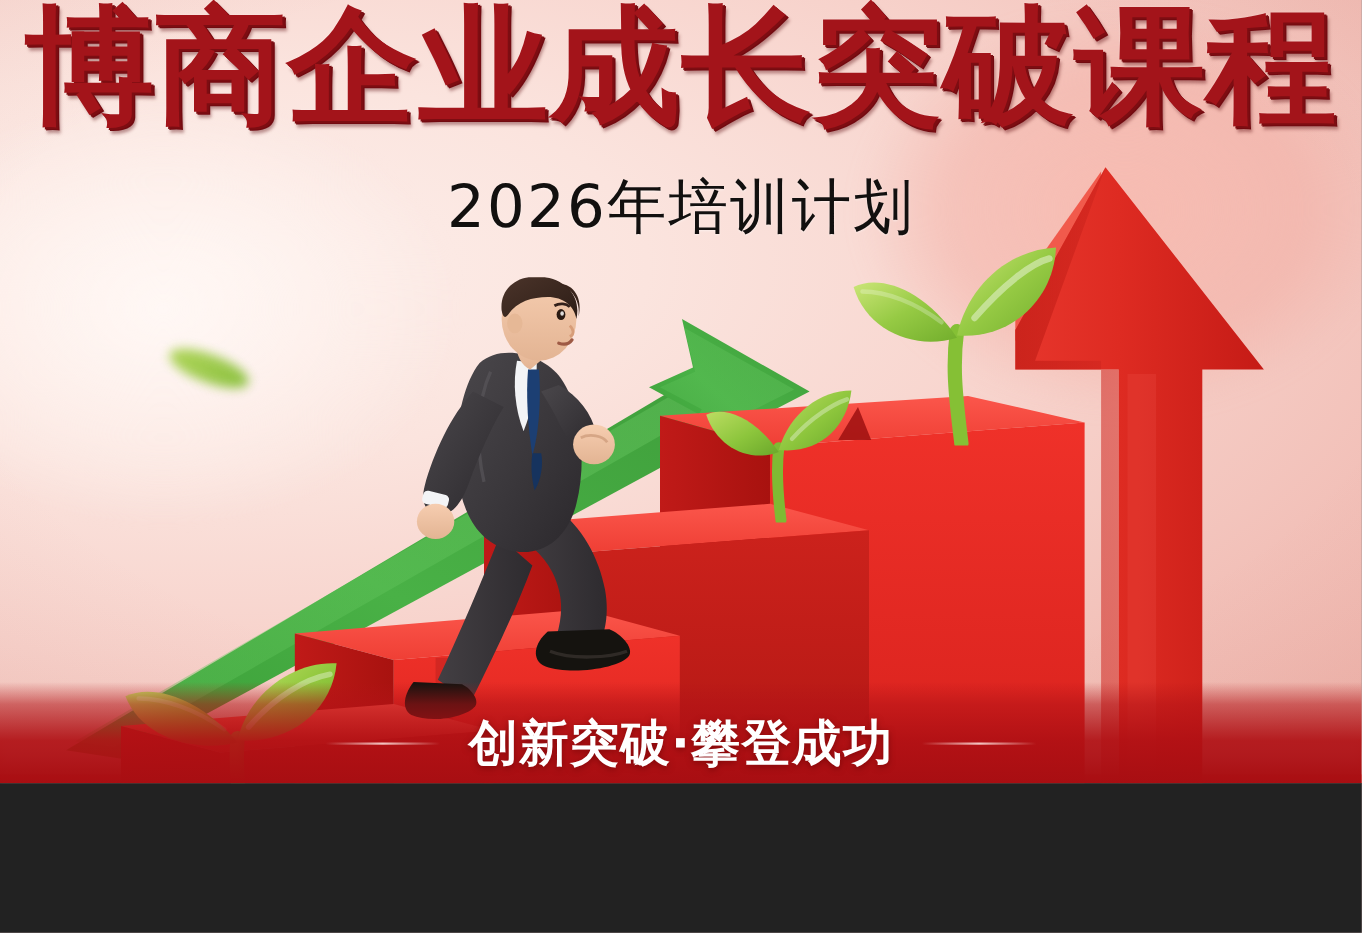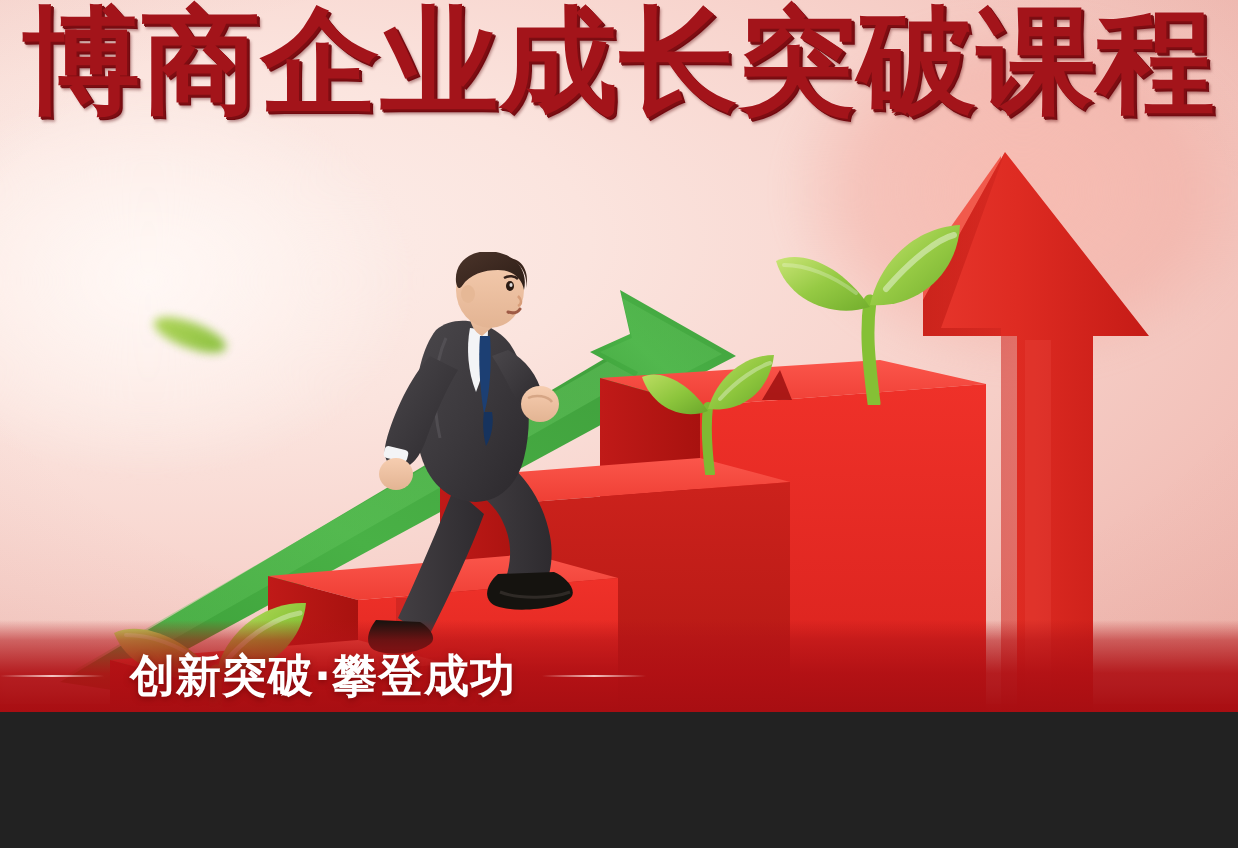--- a/index.html
+++ b/index.html
@@ -105,21 +105,21 @@
   
   .figure{position:absolute;left:358px;top:252px;width:260px;height:420px;}
 
   
   .bottom-bar{
     position:absolute;left:0;right:0;bottom:0;height:92px;
     background:linear-gradient(to bottom, rgba(178,18,22,0) 0%, rgba(178,18,22,.55) 22%, rgba(176,16,20,.93) 58%, rgba(168,14,18,1) 100%);
   }
   .tagline-wrap{
     position:absolute;left:0;right:0;bottom:6px;
-    display:flex;align-items:center;gap:26px;
+    display:flex;align-items:center;justify-content:center;gap:26px;
   }
   .tl-line{
     width:104px;height:2px;
     background:linear-gradient(to right,rgba(255,255,255,0),rgba(255,228,224,.85),rgba(255,255,255,0));
     flex:none;
   }
   .tagline{
     font-size:45px;font-weight:700;color:#ffffff;
     font-family:"DejaVu Sans","Liberation Sans",sans-serif;
     letter-spacing:1px;white-space:nowrap;
@@ -333,20 +333,21 @@
     <path d="M150 6 C162 10 170 22 168 36 C172 20 164 6 150 6 Z" fill="#3a251c"></path>
 
     <ellipse cx="152" cy="34" rx="4" ry="5" fill="#2a1a12"></ellipse>
     <ellipse cx="153" cy="33" rx="1.6" ry="2" fill="#ffffff" opacity=".85"></ellipse>
     <path d="M146 26 C151 23 157 24 160 27" stroke="#33201a" stroke-width="2.5" fill="none"></path>
     <path d="M160 44 C164 48 164 52 160 54" stroke="#d79d79" stroke-width="2.5" fill="none"></path>
     <path d="M150 60 C156 62 160 60 162 57" stroke="#9e5a45" stroke-width="3" fill="none" stroke-linecap="round"></path>
   </svg>
 
   <div class="title">博商企业成长突破课程</div>
+  <div class="subtitle">2026年培训计划</div>
 
   <div class="bottom-bar"></div>
   <div class="tagline-wrap">
     <span class="tl-line"></span>
     <span class="tagline">创新突破·攀登成功</span>
     <span class="tl-line"></span>
   </div>
 
 </div>
 

